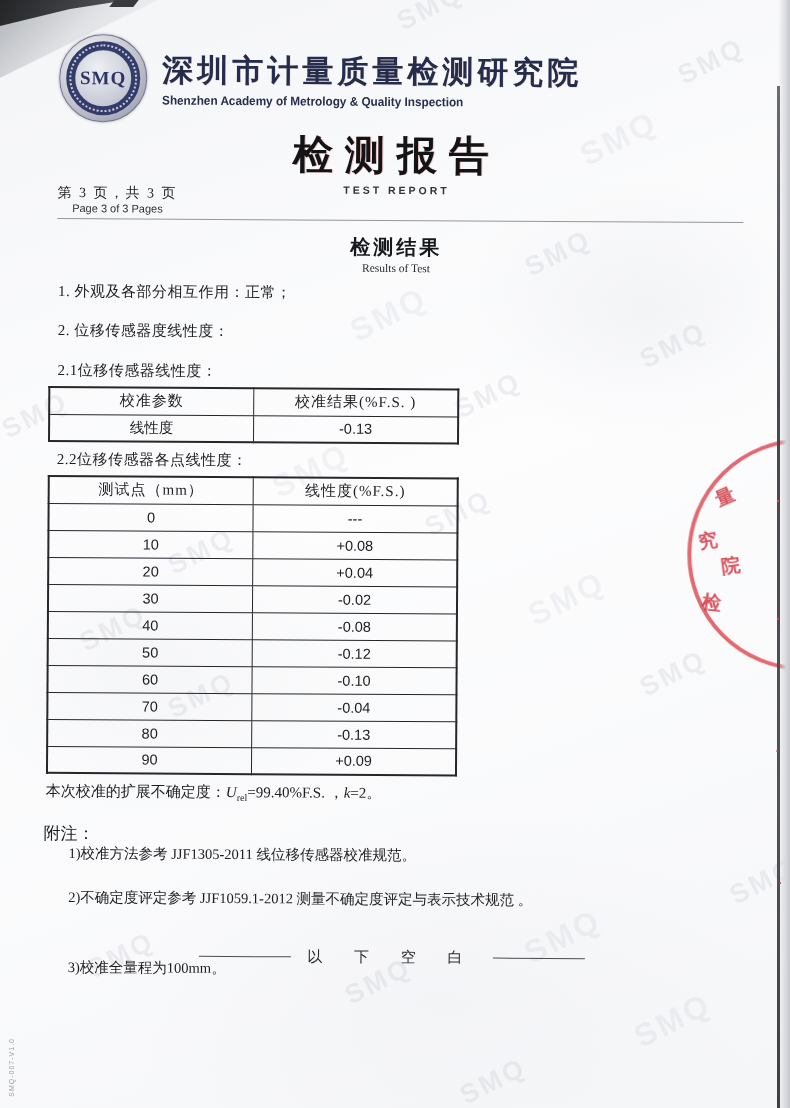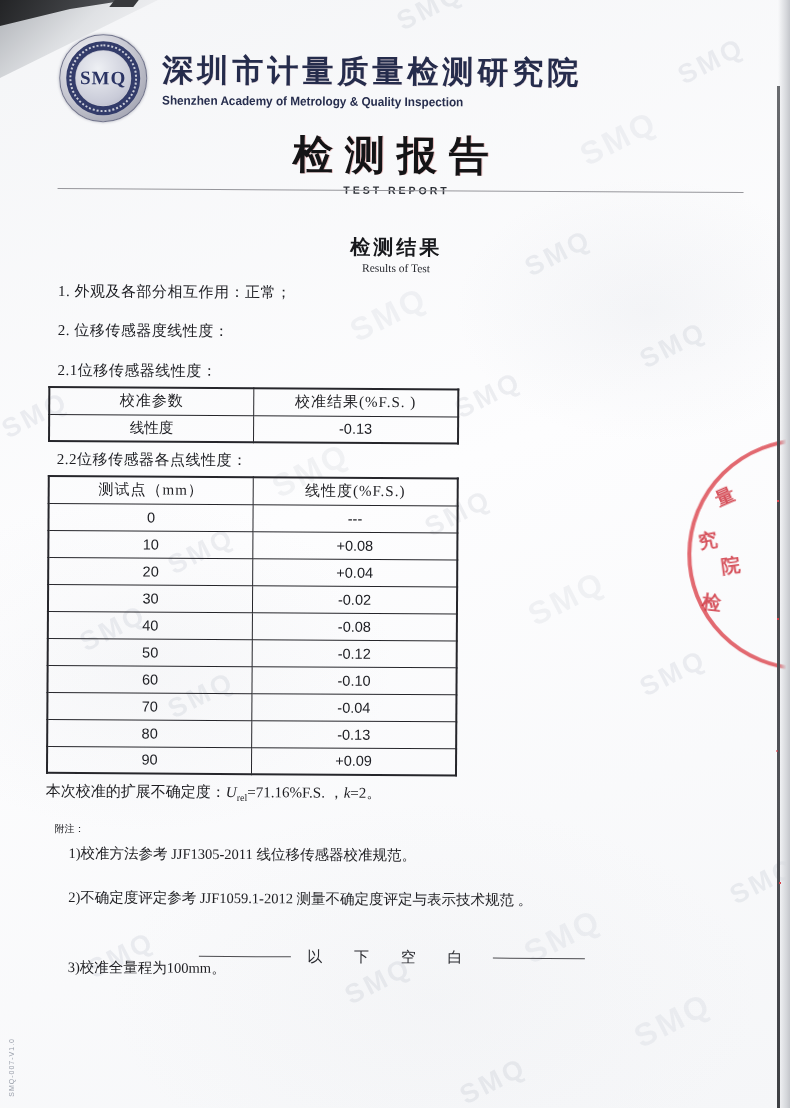--- a/index.html
+++ b/index.html
@@ -87,21 +87,21 @@
     font-weight:normal; vertical-align:middle; }
   table.rpt th { font-size:15px; letter-spacing:1px; }
   table.rpt td { font-family:"Liberation Sans","DejaVu Sans",sans-serif; font-size:14.5px; color:#202126; }
   #table1 { top:388px; }
   #table2 { top:477px; }
 
   .uncertainty { position:absolute; left:48px; top:784px; font-size:15px; white-space:nowrap; }
   .uncertainty .it { font-style:italic; }
   .uncertainty sub { font-size:10px; }
 
-  .notes-title { position:absolute; left:57px; top:824px; font-size:10px; }
+  .notes-title { position:absolute; left:46px; top:824px; font-size:17px; }
   .note-line { position:absolute; left:71px; font-size:14.5px; white-space:nowrap; }
 
   .blank-below { position:absolute; left:0; right:0; top:948px; display:flex;
     align-items:center; justify-content:center; }
   .blank-below .rule { width:92px; border-top:1.5px solid #4c4c50; }
   .blank-below .txt { margin:0 16px; font-size:15px; letter-spacing:14px; color:#2a2b30; }
 
   
   .stamp-arc { position:absolute; left:688px; top:436px; width:232px; height:232px; border-radius:50%;
     border:4px solid rgba(216,48,58,.72); filter:blur(.6px); }
@@ -150,20 +150,24 @@
         <div class="org-en">Shenzhen Academy of Metrology &amp; Quality Inspection</div>
       </div>
     </div>
 
     <div class="doc-title">
       <div class="cn">检测报告</div>
       <div class="en">TEST REPORT</div>
     </div>
 
     <div class="meta">
+      <div class="pg">
+        <div class="pg-cn">第 3 页，共 3 页</div>
+        <div class="pg-en">Page 3 of 3 Pages</div>
+      </div>
     </div>
 
     <div class="section-heading">
       <div class="cn">检测结果</div>
       <div class="en">Results of Test</div>
     </div>
 
     <div class="line-item" style="top:284px">1.  外观及各部分相互作用：正常；</div>
     <div class="line-item" style="top:323px">2. 位移传感器度线性度：</div>
     <div class="line-item" style="top:363px">2.1位移传感器线性度：</div>
@@ -230,21 +234,21 @@
             <td>-0.13</td>
           </tr>
           <tr>
             <td>90</td>
             <td>+0.09</td>
           </tr>
         </tbody>
     </table>
 
     <div class="uncertainty">
-      <span>本次校准的扩展不确定度：</span><span class="it">U</span><sub>rel</sub><span>=71.16%F.S. ，</span><span class="it">k</span><span>=2。</span>
+      <span>本次校准的扩展不确定度：</span><span class="it">U</span><sub>rel</sub><span>=99.40%F.S. ，</span><span class="it">k</span><span>=2。</span>
     </div>
 
     <div class="notes-title">附注：</div>
     <div class="note-line" style="top:846px">1)校准方法参考 JJF1305-2011 线位移传感器校准规范。</div>
     <div class="note-line" style="top:890px">2)不确定度评定参考 JJF1059.1-2012 测量不确定度评定与表示技术规范 。</div>
     <div class="note-line" style="top:960px">3)校准全量程为100mm。</div>
 
     <div class="blank-below">
       <span class="rule"></span>
       <span class="txt">以 下 空 白</span>

